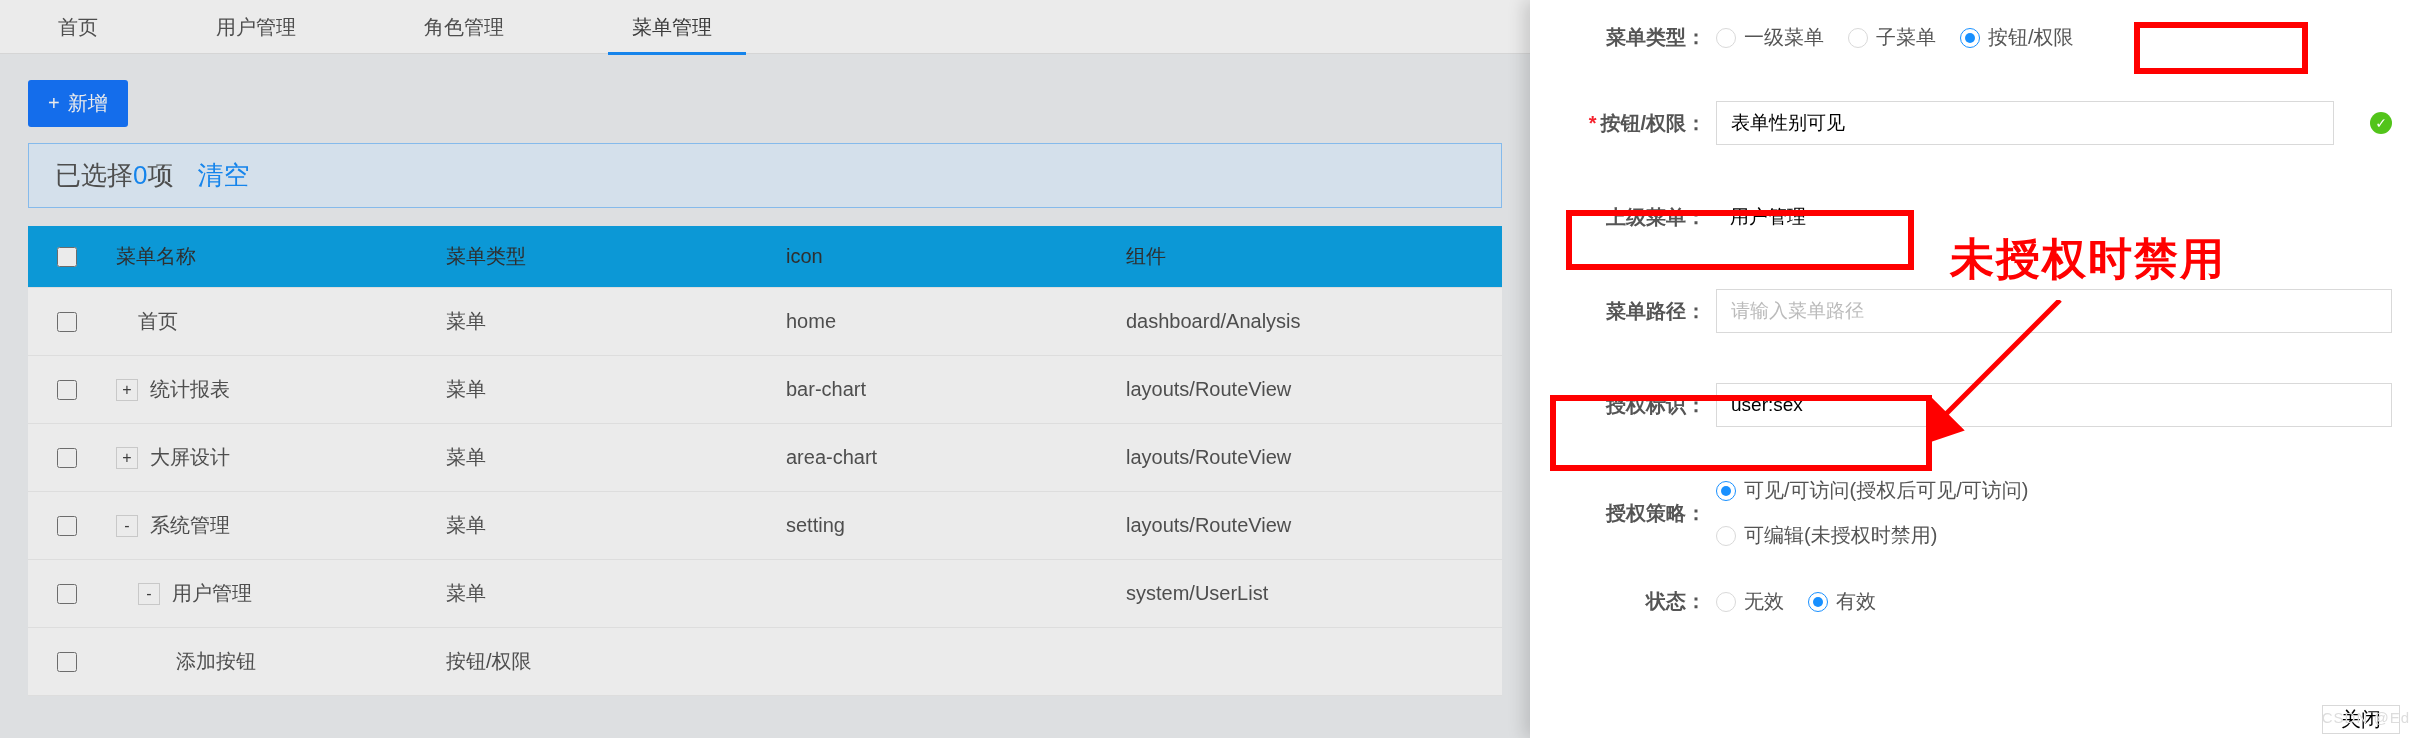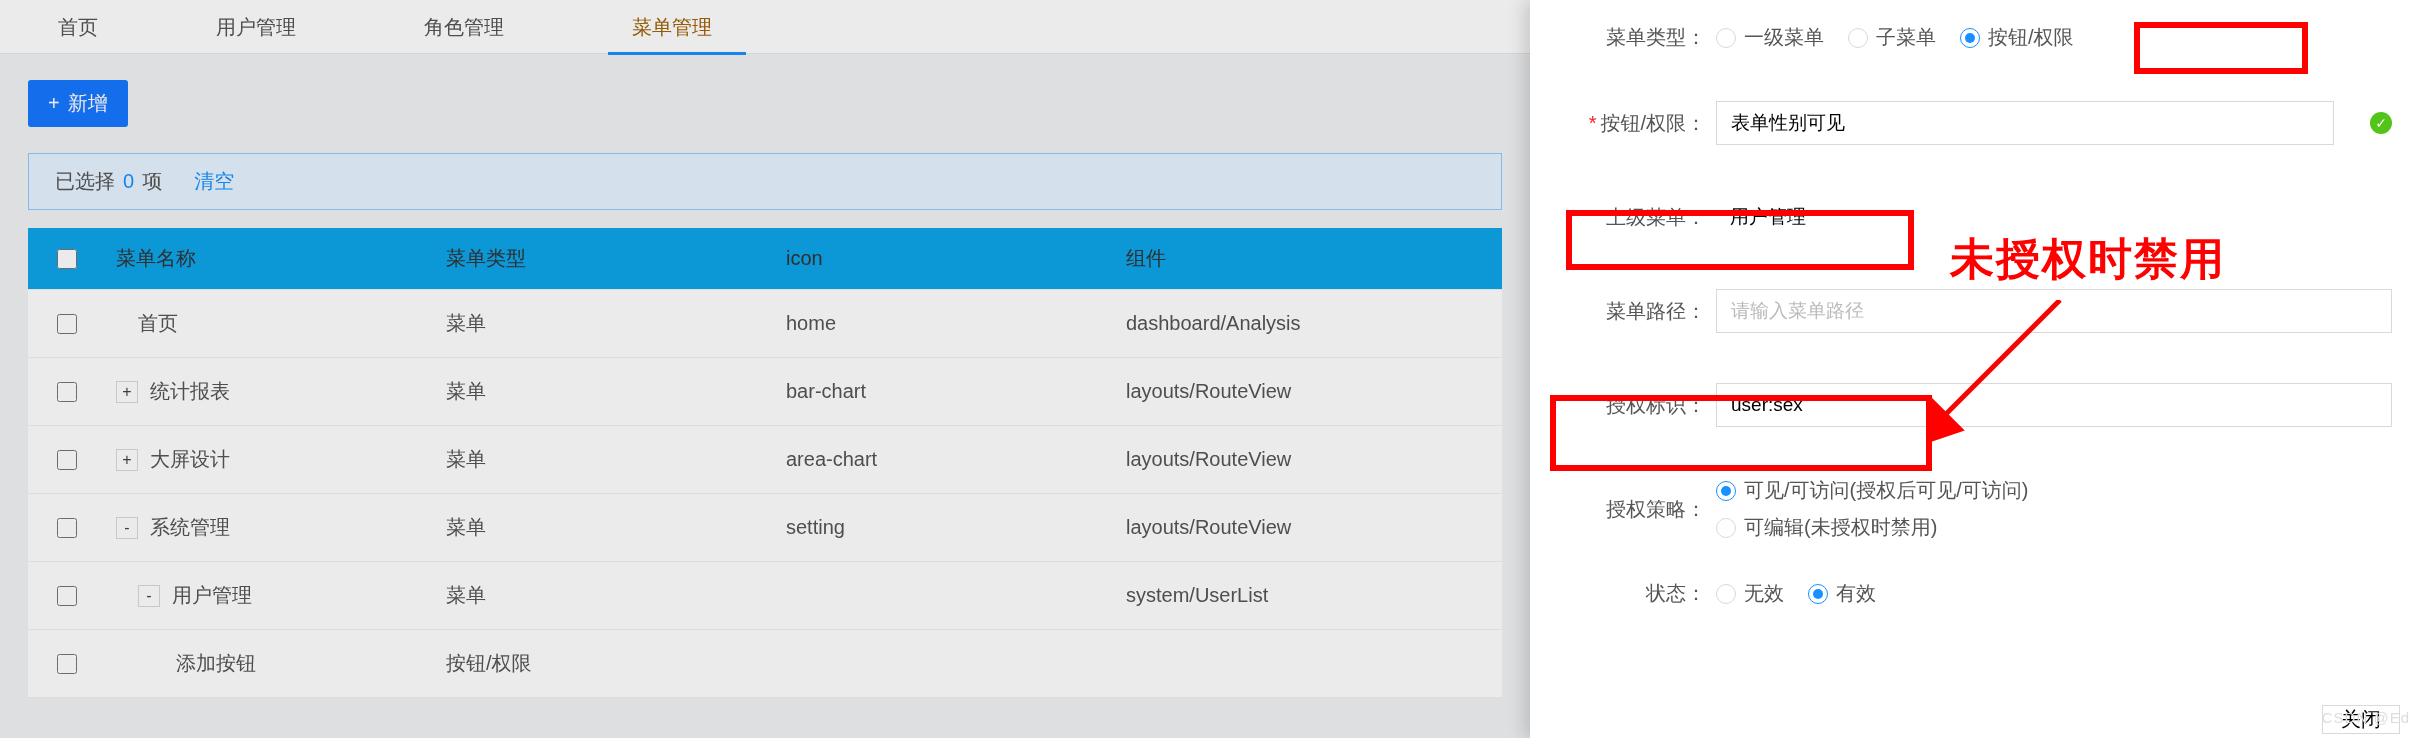--- a/index.html
+++ b/index.html
@@ -3,28 +3,28 @@
 <meta charset="utf-8">
 <style>
 * { box-sizing: border-box; margin: 0; padding: 0; font-family: -apple-system, BlinkMacSystemFont, "Segoe UI", "PingFang SC", "Microsoft YaHei", sans-serif; }
 body { width: 2418px; height: 738px; background: #f0f2f5; font-size: 20px; color: #555; overflow: hidden; position: relative; }
 
 
 .left-panel { position: absolute; left: 0; top: 0; width: 1530px; height: 738px; }
 .overlay-dim { position: absolute; inset: 0; background: rgba(0,0,0,0.08); pointer-events: none; z-index: 5; }
 .tabs { display: flex; gap: 0; padding: 0 34px; background: #fff; height: 54px; border-bottom: 1px solid #e8e8e8; }
 .tab { display: flex; align-items: center; height: 54px; padding: 0 24px; margin-right: 70px; color: #555; cursor: pointer; position: relative; }
-.tab.active { color: #a16207; }
+.tab.active { color: #404040; }
 .tab.active::after { content: ""; position: absolute; bottom: -1px; left: 0; right: 0; height: 3px; background: #1890ff; }
 .tab .close { margin-left: 10px; font-size: 14px; color: #999; }
 
 .main-area { padding: 26px 28px 0 28px; }
 .add-btn { background: #1677ff; color: #fff; border: none; border-radius: 3px; padding: 10px 20px; font-size: 20px; display: inline-flex; align-items: center; gap: 8px; cursor: pointer; }
 
-.sel-bar { margin-top: 26px; background: #e6f4ff; border: 1.5px solid #91caff; padding: 14px 26px; font-size: 20px; display: flex; align-items: center; gap: 8px; }
+.sel-bar { margin-top: 16px; background: #e6f4ff; border: 1.5px solid #91caff; padding: 14px 26px; font-size: 26px; display: flex; align-items: center; }
 .sel-bar .count { color: #1890ff; font-weight: 500; }
 .sel-bar .clear { margin-left: 24px; color: #1890ff; cursor: pointer; }
 
 .tbl { margin-top: 18px; }
 .thead { background: #0ea5e9; border-bottom: 1px solid #f0f0f0; display: flex; align-items: center; height: 62px; font-weight: 500; color: #333; }
 .trow { background: #fff; border-bottom: 1px solid #f0f0f0; display: flex; align-items: center; height: 68px; }
 .c-chk { width: 78px; display: flex; justify-content: center; }
 .c-name { width: 340px; display: flex; align-items: center; gap: 12px; padding-left: 10px; }
 .c-type { width: 340px; }
 .c-icon { width: 340px; }
@@ -33,21 +33,21 @@
 .expander { width: 22px; height: 22px; border: 1px solid #d9d9d9; display: inline-flex; align-items: center; justify-content: center; font-size: 16px; line-height: 0; color: #444; background: #fff; cursor: pointer; }
 .indent1 { padding-left: 32px; }
 .indent3 { padding-left: 70px; }
 
 input[type=checkbox] { width: 20px; height: 20px; }
 
 
 .drawer { position: absolute; right: 0; top: 0; width: 888px; height: 738px; background: #fff; box-shadow: -6px 0 16px rgba(0,0,0,0.15); padding: 24px 26px 0 26px; z-index: 10; }
 .form-row { display: flex; align-items: center; margin-bottom: 30px; }
 .form-row.long { margin-bottom: 50px; }
-.label { width: 160px; text-align: right; padding-right: 10px; color: #555; font-size: 20px; }
+.label { width: 160px; text-align: right; padding-right: 10px; color: #555; font-size: 20px; font-weight: bold; }
 .label .req { color: #f5222d; margin-right: 4px; }
 .value { flex: 1; display: flex; align-items: center; gap: 24px; }
 .radio { display: inline-flex; align-items: center; gap: 8px; cursor: pointer; }
 .radio .dot { width: 20px; height: 20px; border-radius: 50%; border: 1.5px solid #d9d9d9; display: inline-flex; align-items: center; justify-content: center; }
 .radio.selected .dot { border-color: #1890ff; }
 .radio.selected .dot::after { content: ""; width: 10px; height: 10px; background: #1890ff; border-radius: 50%; }
 .text-input { flex: 1; height: 44px; border: 1px solid #d9d9d9; padding: 0 14px; font-size: 19px; background: #fff; }
 .text-input::placeholder { color: #bbb; }
 .ok-badge { width: 22px; height: 22px; border-radius: 50%; background: #52c41a; display: inline-flex; align-items: center; justify-content: center; color: #fff; font-size: 14px; margin-left: 12px; }
 
@@ -228,21 +228,21 @@
 
   <div class="form-row long">
     <div class="label">授权标识：</div>
     <div class="value">
       <input class="text-input" value="user:sex" style="">
     </div>
   </div>
 
   <div class="form-row">
     <div class="label">授权策略：</div>
-    <div class="value" style="flex-direction:column;align-items:flex-start;gap:10px;">
+    <div class="value" style="flex-direction:column;align-items:flex-start;gap:18px;">
       <label class="radio selected">
           <span class="dot"></span>
           <span>可见/可访问(授权后可见/可访问)</span>
         </label>
       <label class="radio">
           <span class="dot"></span>
           <span>可编辑(未授权时禁用)</span>
         </label>
     </div>
   </div>

